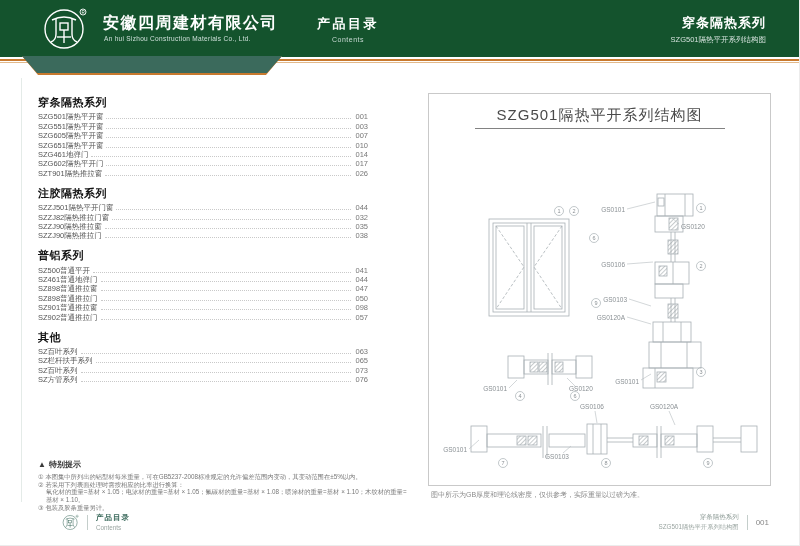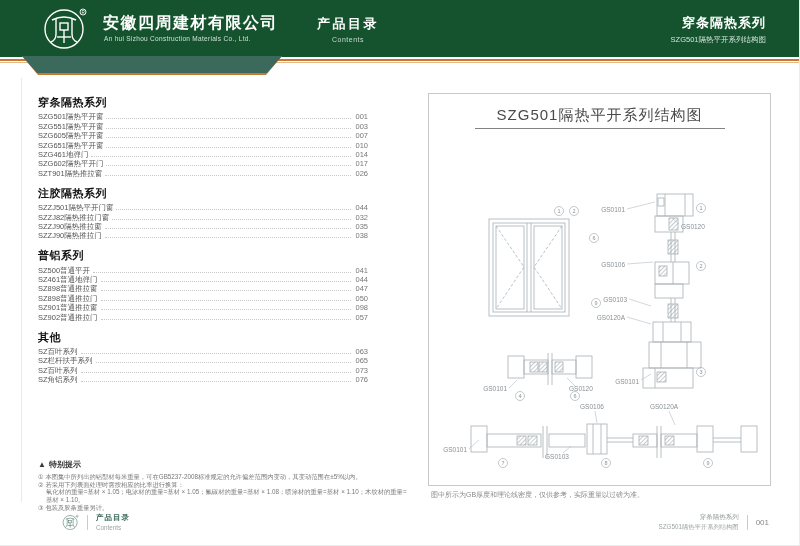--- a/index.html
+++ b/index.html
@@ -212,21 +212,21 @@
           <span class="lbl">SZ栏杆扶手系列</span>
           <span class="leader"></span>
           <span class="pg">065</span>
         </div>
       <div class="row">
           <span class="lbl">SZ百叶系列</span>
           <span class="leader"></span>
           <span class="pg">073</span>
         </div>
       <div class="row">
-          <span class="lbl">SZ角铝系列</span>
+          <span class="lbl">SZ方管系列</span>
           <span class="leader"></span>
           <span class="pg">076</span>
         </div>
     </div>
   </div>
 
   <div class="notes">
     <div class="notes-title">
       <span class="tri">▲</span>
       <span>特别提示</span>

